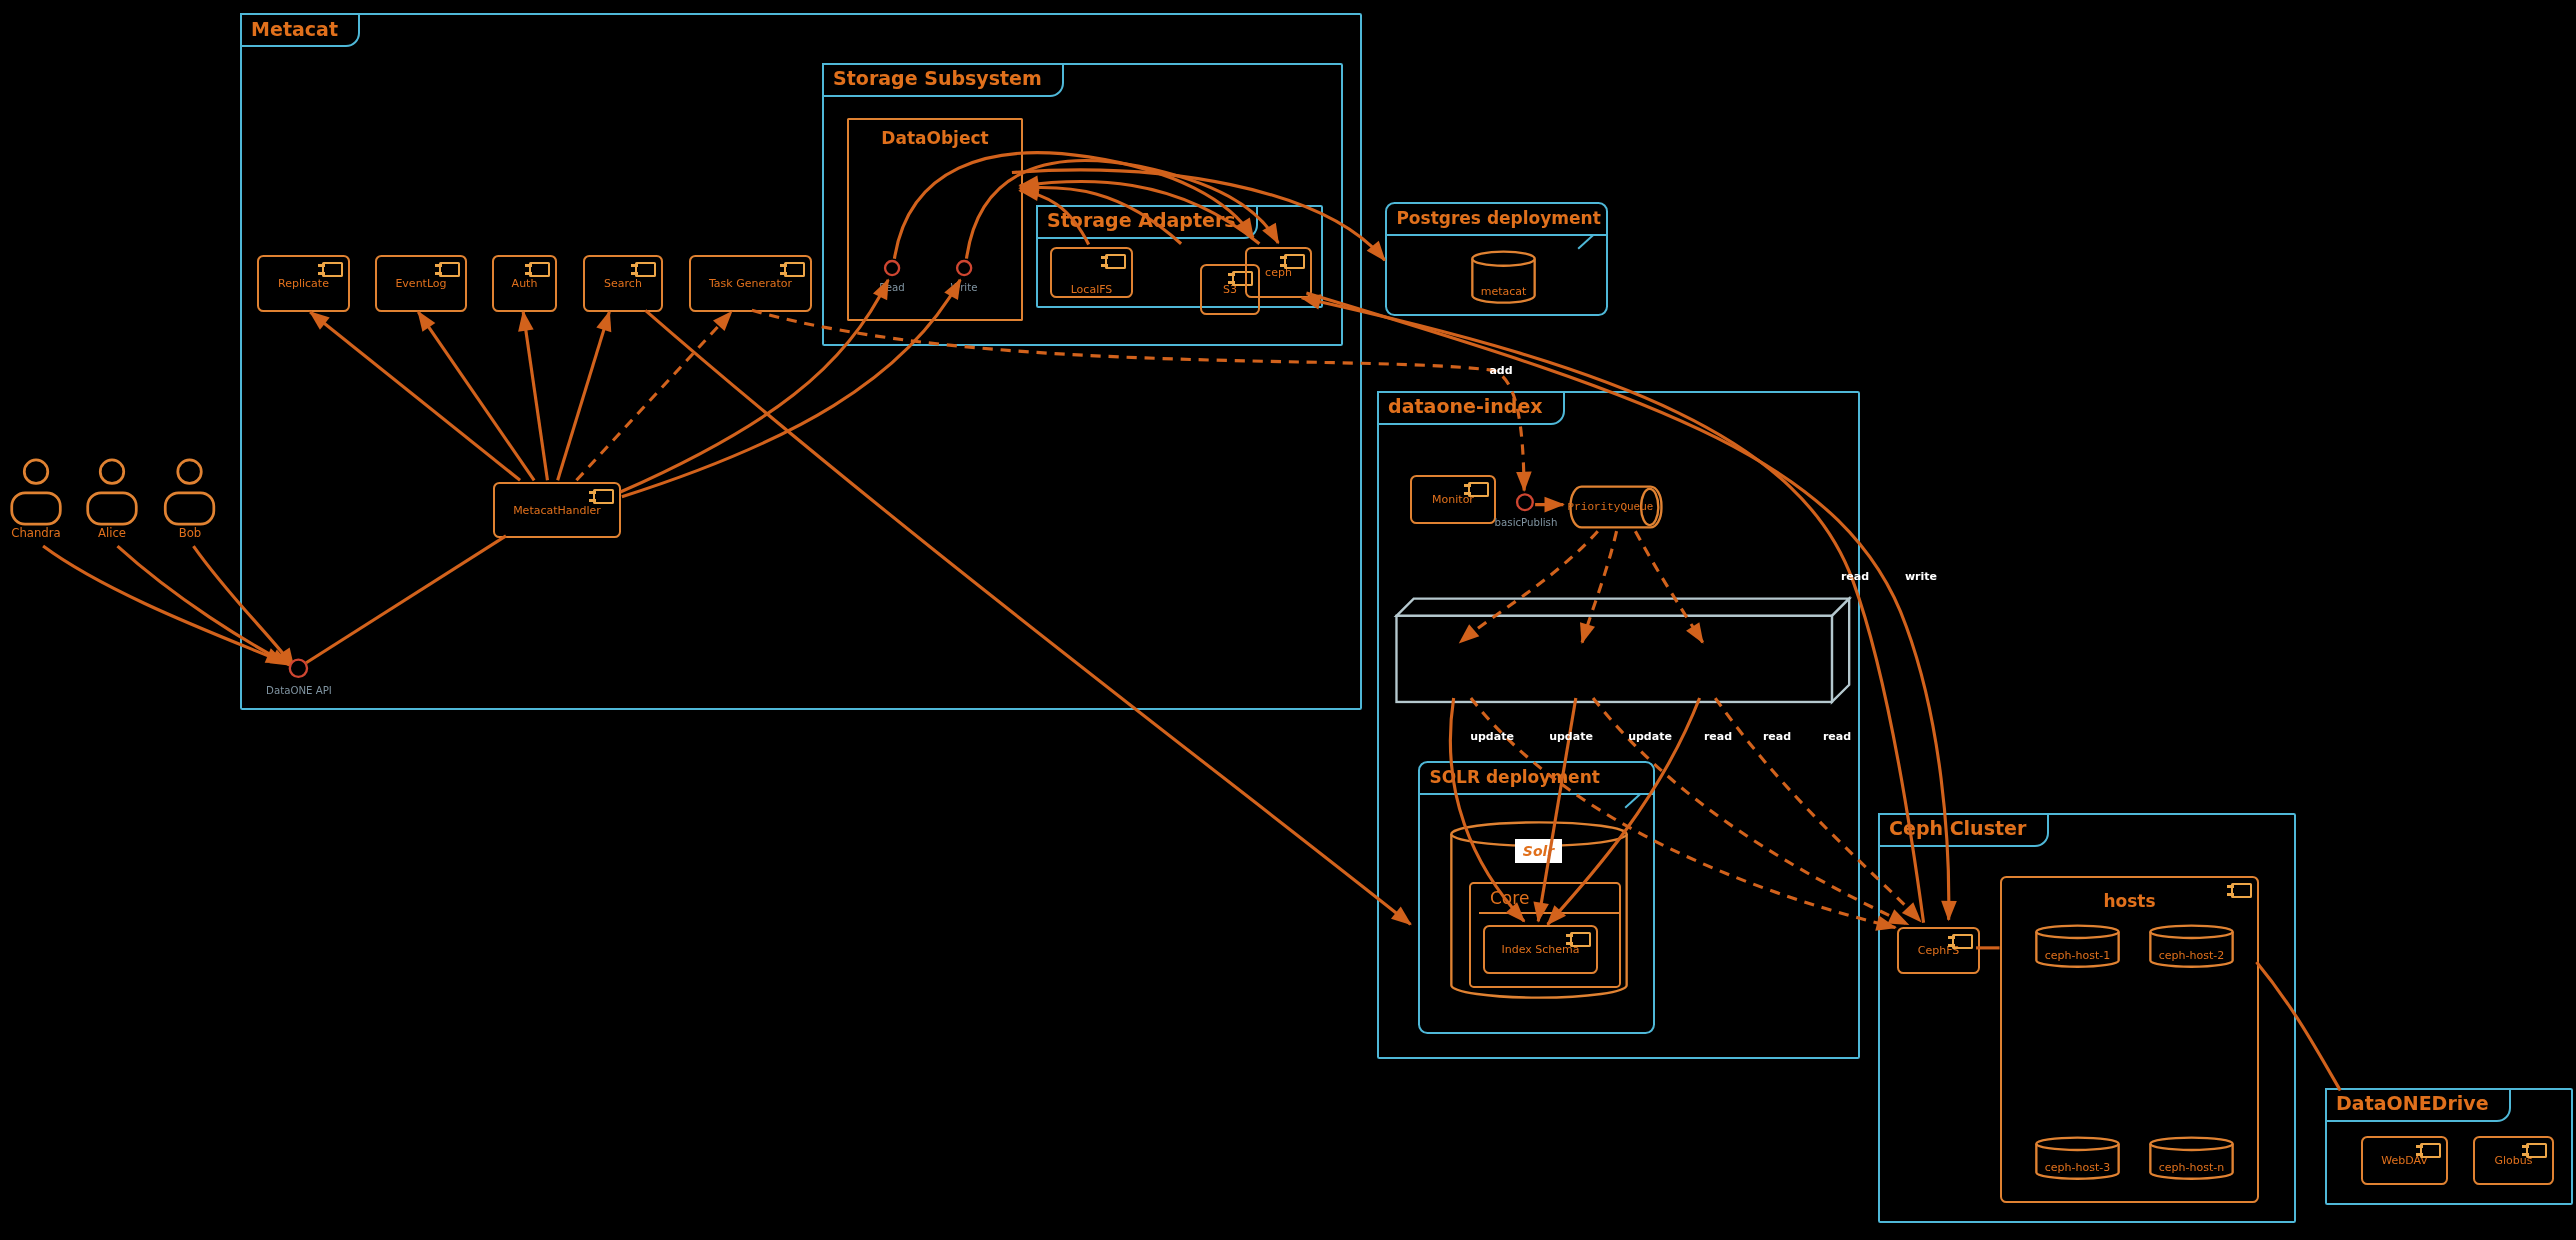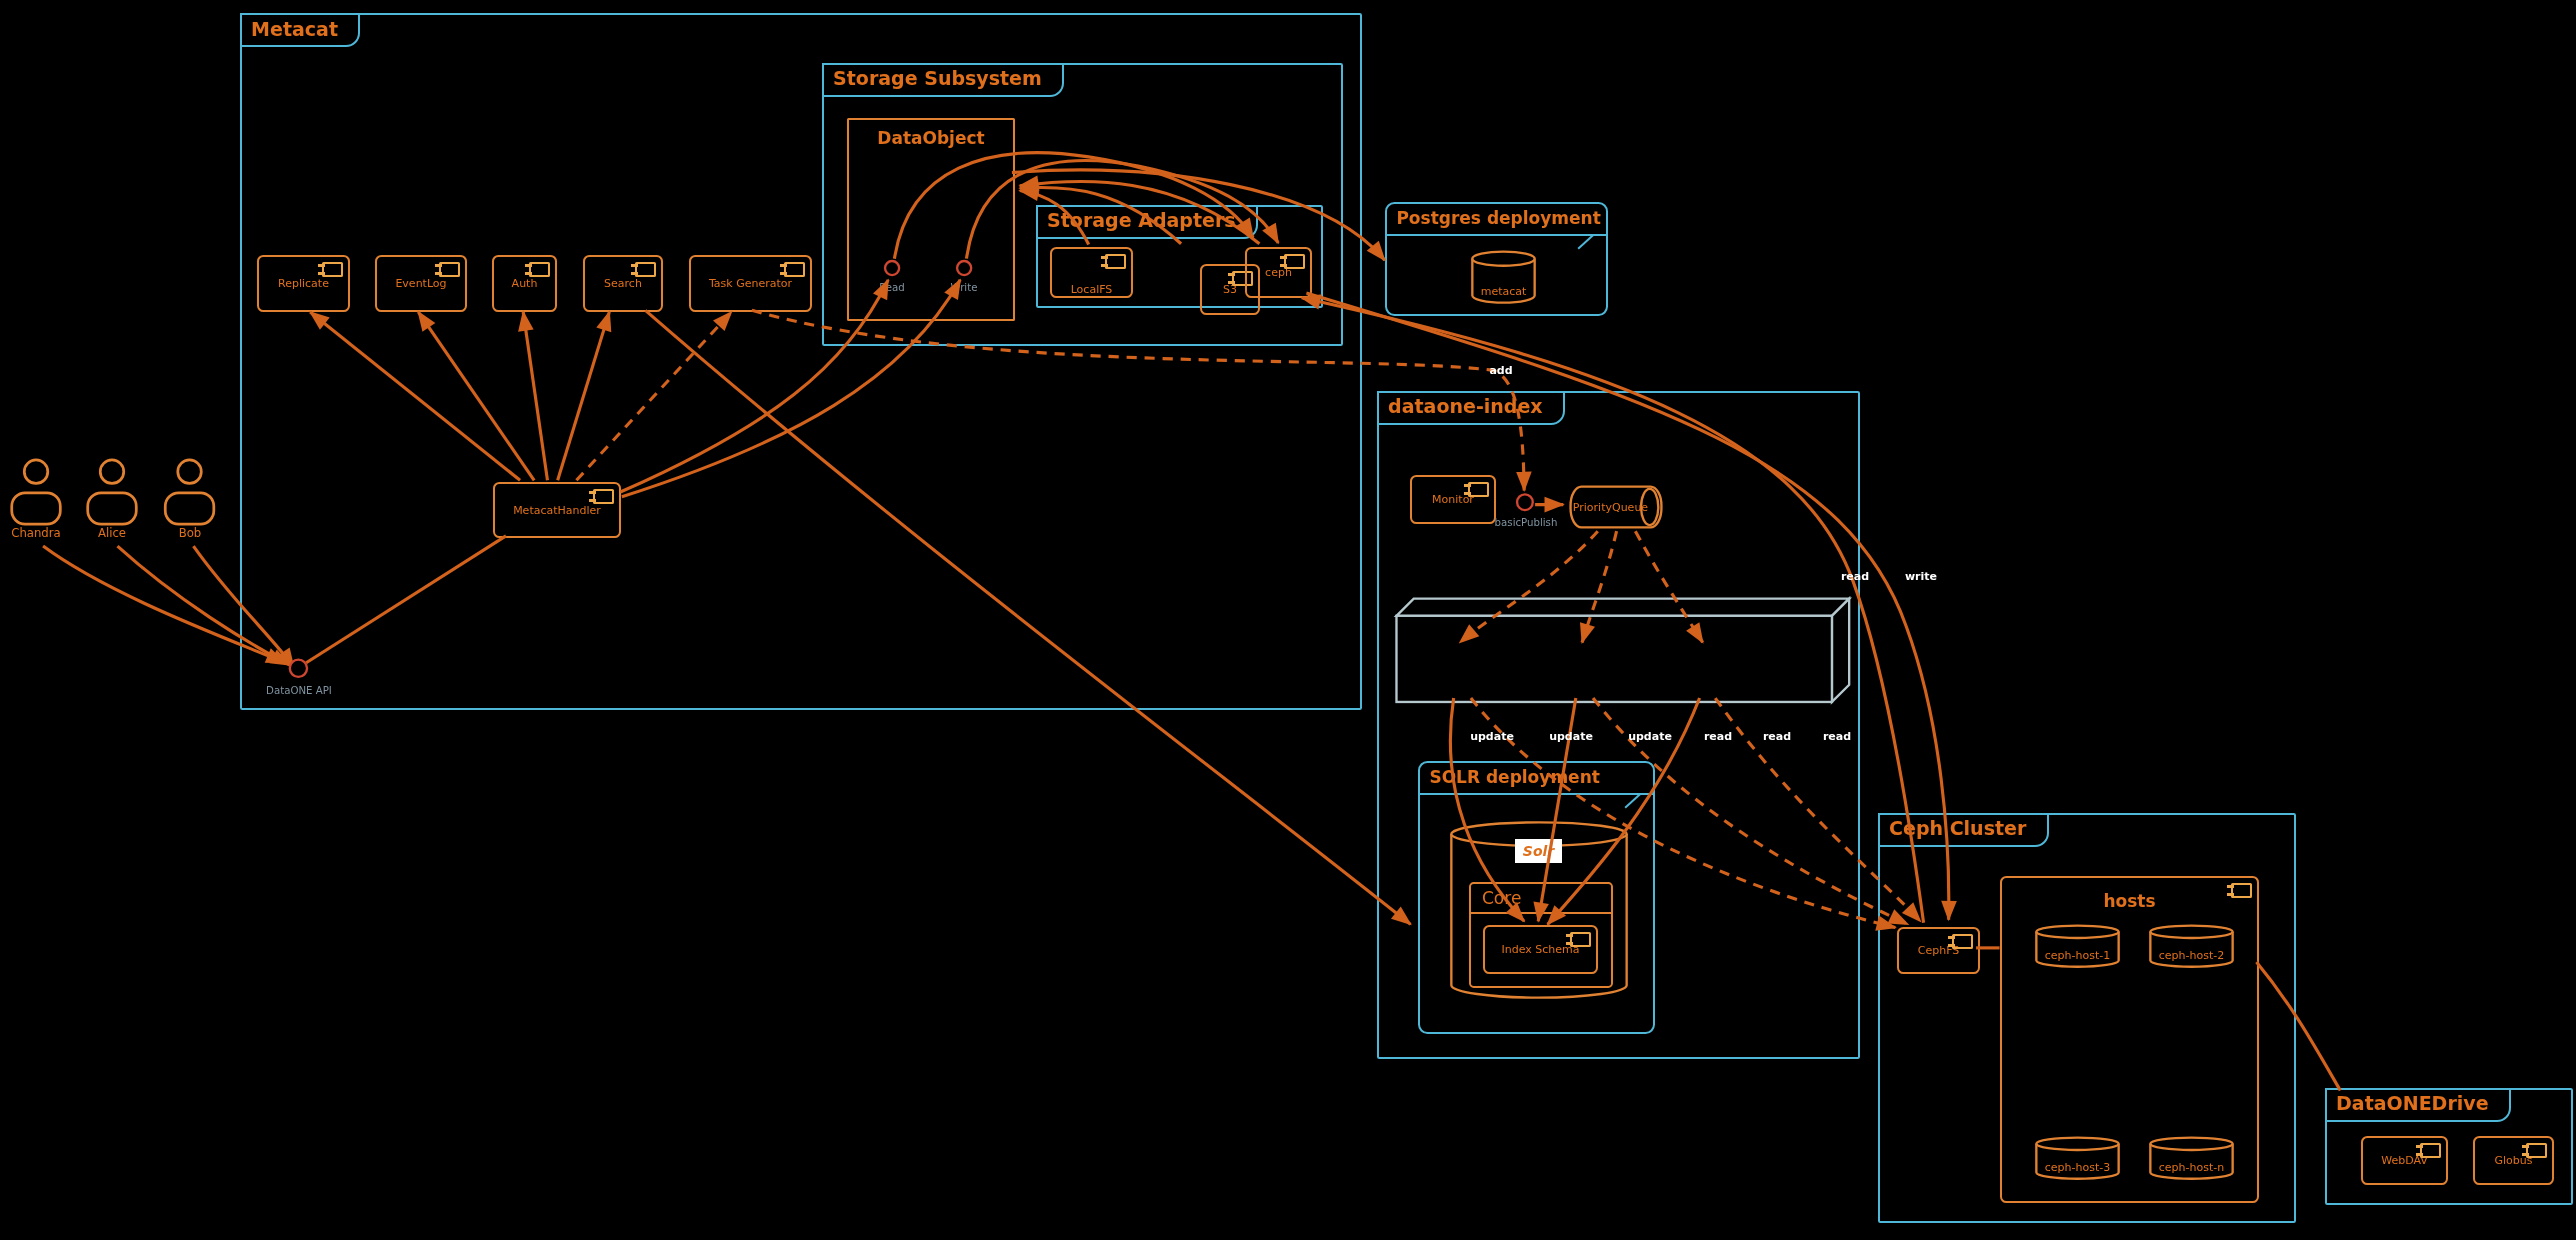--- a/index.html
+++ b/index.html
@@ -24,21 +24,21 @@
 
   .comp{position:absolute;border:2.3px solid var(--ob);border-radius:6.3px;color:var(--otext);
         font-size:11px;display:flex;align-items:center;justify-content:center;
         text-align:center;z-index:10;background:transparent;}
   .cicon{position:absolute;top:4.7px;right:5.5px;width:17px;height:11.7px;border:2.3px solid var(--icon);
         border-radius:1.6px;}
   .cicon::before,.cicon::after{content:"";position:absolute;left:-5.5px;width:7px;height:2.3px;
         background:var(--icon);}
   .cicon::before{top:0.8px}.cicon::after{bottom:0.8px}
 
-  .pkg{position:absolute;border:2.3px solid var(--ob);border-radius:1.6px;z-index:5;}
+  .pkg{position:absolute;border:2.3px solid var(--ob);border-radius:1.6px;z-index:5;padding-left:8px;}
   .pkg-title{position:absolute;top:7.8px;left:0;width:100%;text-align:center;color:var(--otext);
         font-weight:bold;font-size:17px;}
   .core-head{height:28px;border-bottom:2.3px solid var(--ob);color:var(--otext);font-weight:normal;
         font-size:17px;line-height:28px;padding-left:11px;}
 
   .hosts-title{position:absolute;top:12.5px;left:0;width:100%;text-align:center;
         color:var(--otext);font-weight:bold;font-size:17px;}
 
   .cyl{position:absolute;z-index:8;}
   .cyl svg{position:absolute;left:0;top:0;width:100%;height:100%;}
@@ -218,21 +218,21 @@
     <div class="cyl-label">ceph-host-3</div>
   </div>
   <div class="cyl" style="left:2148px;top:1136px;width:87px;height:45px;">
     <svg viewBox="0 0 111 58" preserveAspectRatio="none">
       <path d="M3,10 L3,47 A52,8 0 0 0 108,47 L108,10" stroke="#e08232" stroke-width="3" fill="none"></path>
       <ellipse cx="55.5" cy="10" rx="52.5" ry="8" stroke="#e08232" stroke-width="3" fill="#000"></ellipse>
     </svg>
     <div class="cyl-label">ceph-host-n</div>
   </div>
 
-  <div class="queue" style="left:1569px;top:485px;width:94px;height:44px;">
+  <div class="queue" style="left:1569px;top:485px;width:94px;height:44px;font-family:Liberation Mono, monospace;">
     <svg viewBox="0 0 120 56" preserveAspectRatio="none">
       <rect x="2" y="2" width="116" height="52" rx="14" ry="24" stroke="#e08232" stroke-width="3" fill="#000"></rect>
       <ellipse cx="103" cy="28" rx="11" ry="23" stroke="#e08232" stroke-width="3" fill="none"></ellipse>
     </svg>
     <div class="queue-label">PriorityQueue</div>
   </div>
 
   <div class="solr-chip" style="left:1515px;top:839px;width:47px;height:23.5px;">Solr</div>
 
   <div class="glabel" style="left:299px;top:685px;">DataONE API</div>

